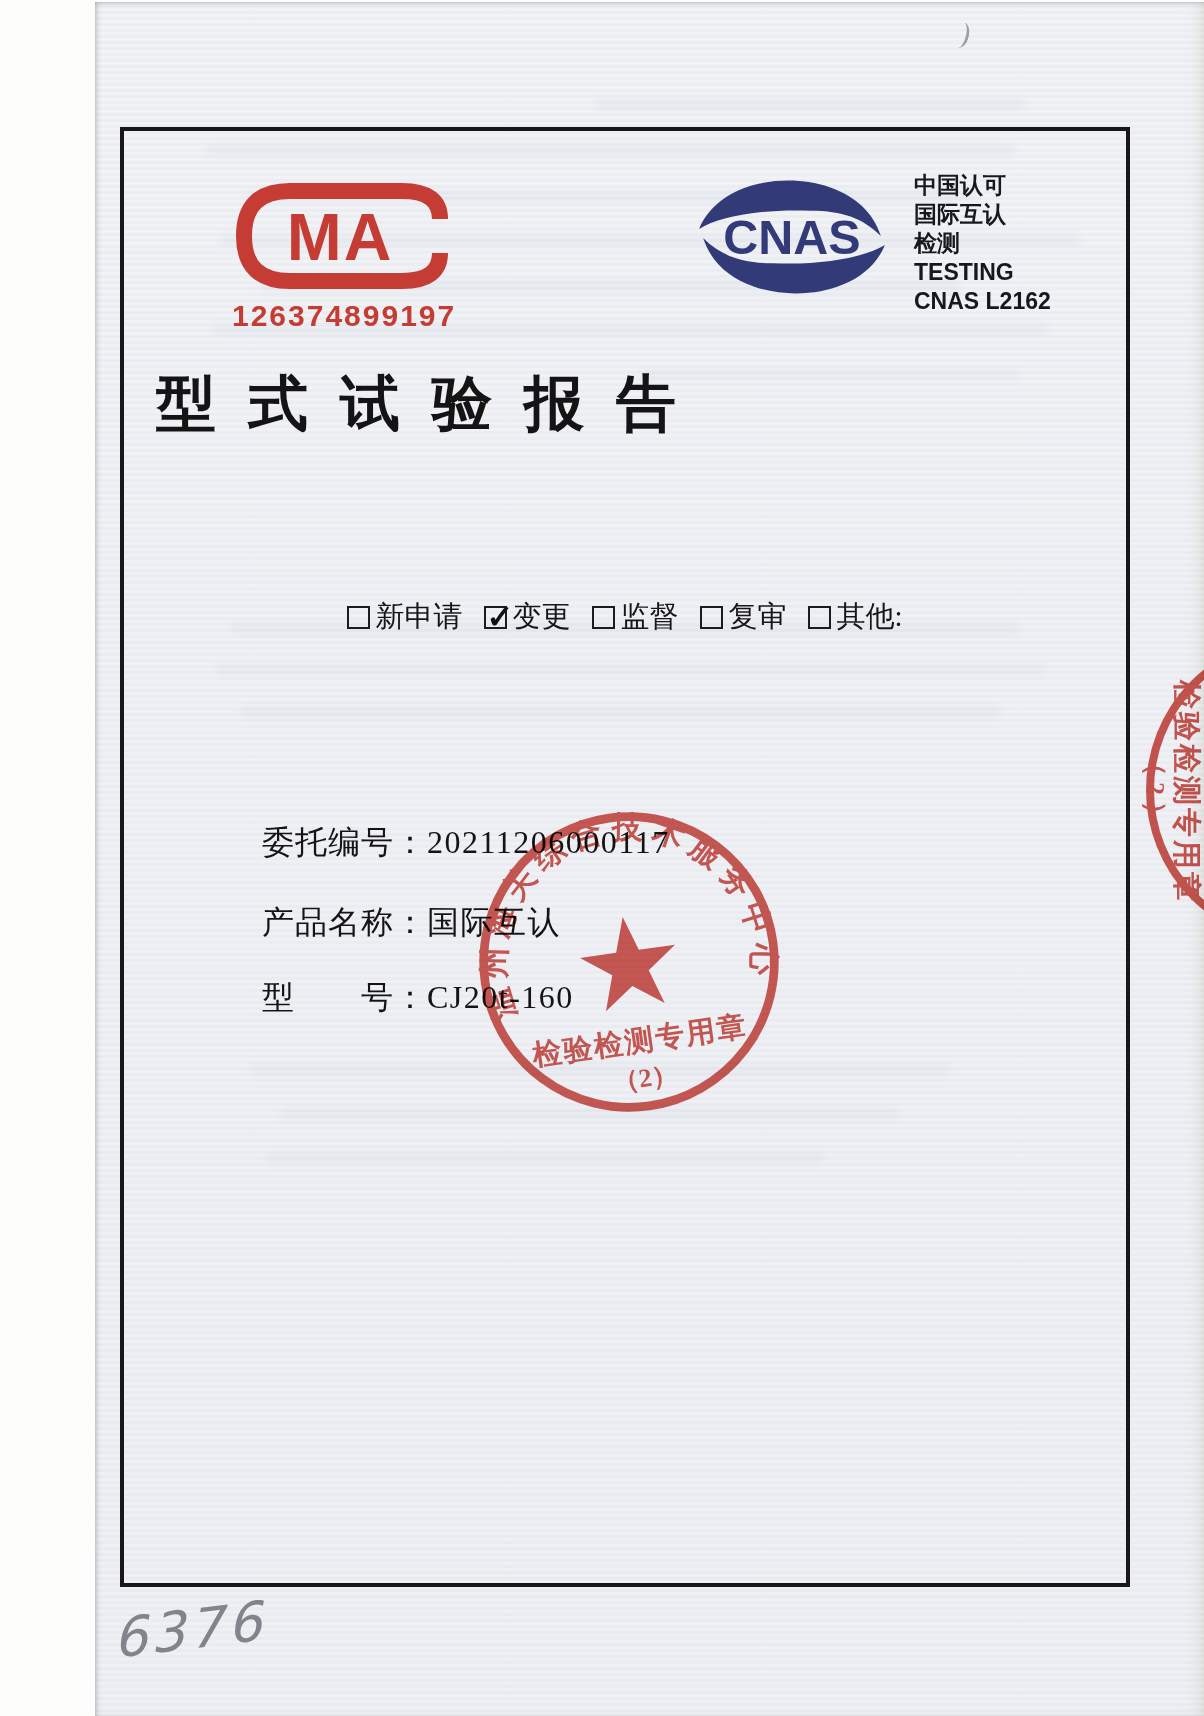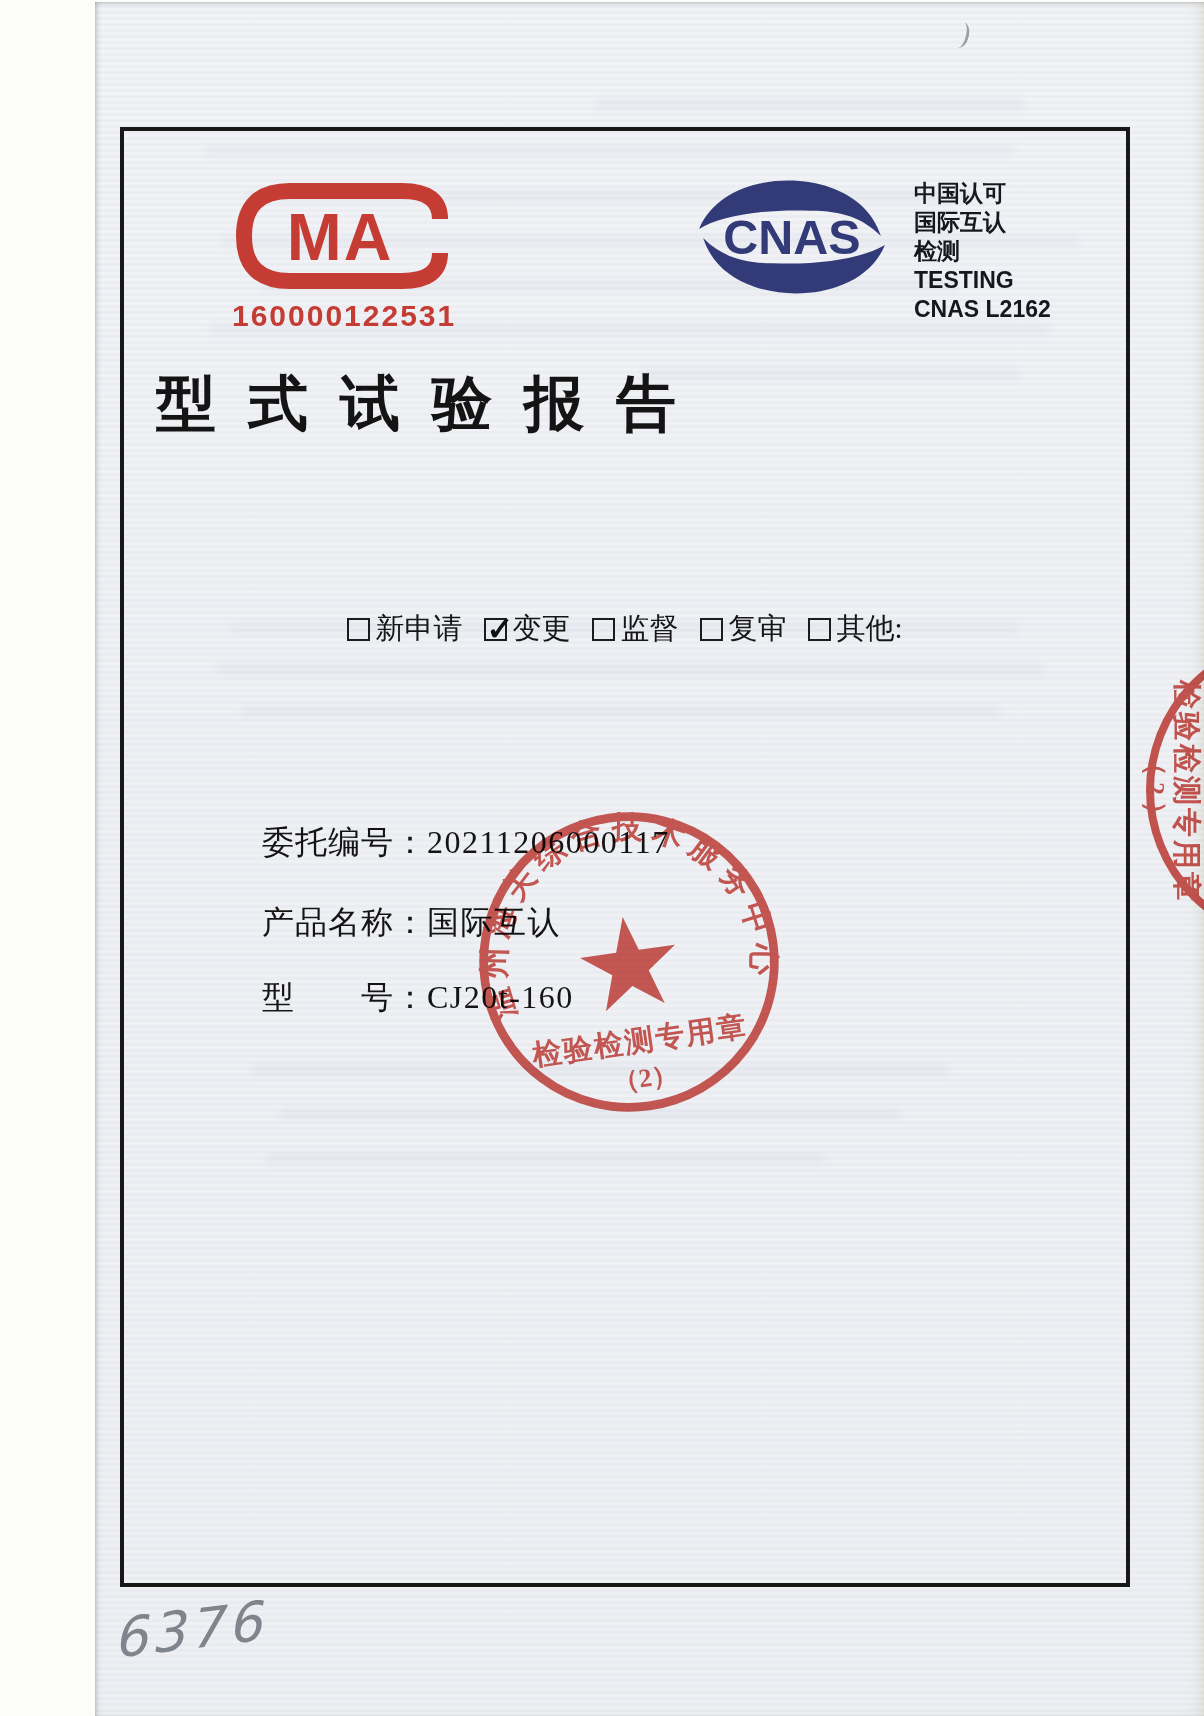--- a/index.html
+++ b/index.html
@@ -38,34 +38,34 @@
   .cma{position:absolute;left:108px;top:50px;width:222px;text-align:right;}
   .cma-number{
     margin-top:4px;font-family:"Liberation Sans","DejaVu Sans",sans-serif;
     font-weight:bold;font-size:30px;letter-spacing:2px;color:#c43c33;
   }
   .ilac{position:absolute;left:362px;top:33px;width:178px;height:178px;}
   .cnas{position:absolute;left:567px;top:35px;width:202px;height:142px;}
   .accred{
     position:absolute;left:790px;top:40px;
     font-family:"Liberation Sans","DejaVu Sans",sans-serif;
-    font-weight:bold;font-size:23px;line-height:29px;color:#17181f;margin-top:8px;
+    font-weight:bold;font-size:23px;line-height:29px;color:#17181f;
   }
 
   
   .title{
     position:absolute;left:0;top:243px;width:100%;margin:0;
     font-size:60px;font-weight:600;color:#141414;
     letter-spacing:32px;text-indent:32px;line-height:1;
     font-family:"Liberation Serif","DejaVu Serif",serif;
   }
 
   
   .cb-row{position:absolute;left:0;top:466px;width:100%;text-align:center;white-space:nowrap;color:#161616;}
-  .cb{display:inline-flex;align-items:center;margin:12px 9px;font-size:29px;font-weight:500;}
+  .cb{display:inline-flex;align-items:center;margin:0 9px;font-size:29px;font-weight:500;}
   .cb .box{
     width:23px;height:23px;border:2.5px solid #1c1c1c;margin-right:5px;
     position:relative;box-sizing:border-box;flex:0 0 auto;
   }
   .cb .box.checked::after{
     content:"✓";position:absolute;left:0px;top:-10px;
     font-size:32px;font-weight:bold;color:#111;
   }
 
   
@@ -126,21 +126,21 @@
   <div class="pen-mark"></div>
 
 
   <div class="frame">
 
     <div class="cma">
       <svg width="222" height="110" viewBox="0 0 222 110">
         <path d="M 208,38 Q 208,10 170,10 L 58,10 Q 12,10 12,55 Q 12,100 58,100 L 170,100 Q 208,100 208,72" fill="none" stroke-width="16" stroke="#c43c33"></path>
         <text x="108" y="79" text-anchor="middle" font-family="Liberation Sans, sans-serif" font-weight="bold" font-size="66" letter-spacing="2" fill="#c43c33">MA</text>
       </svg>
-      <div class="cma-number">160000122531</div>
+      <div class="cma-number">126374899197</div>
     </div>
 
 
     <div class="cnas">
       <svg width="202" height="142" viewBox="0 0 200 140">
         <g fill="#333a78">
           <path d="M 8,62 C 28,14 96,6 138,21 C 163,30 180,45 188,69
                    C 170,51 149,44 119,44 C 68,42 28,50 8,62 Z"></path>
           <path d="M 192,78 C 172,126 104,134 62,119 C 37,110 20,95 12,71
                    C 30,89 51,96 81,96 C 132,98 172,90 192,78 Z"></path>

